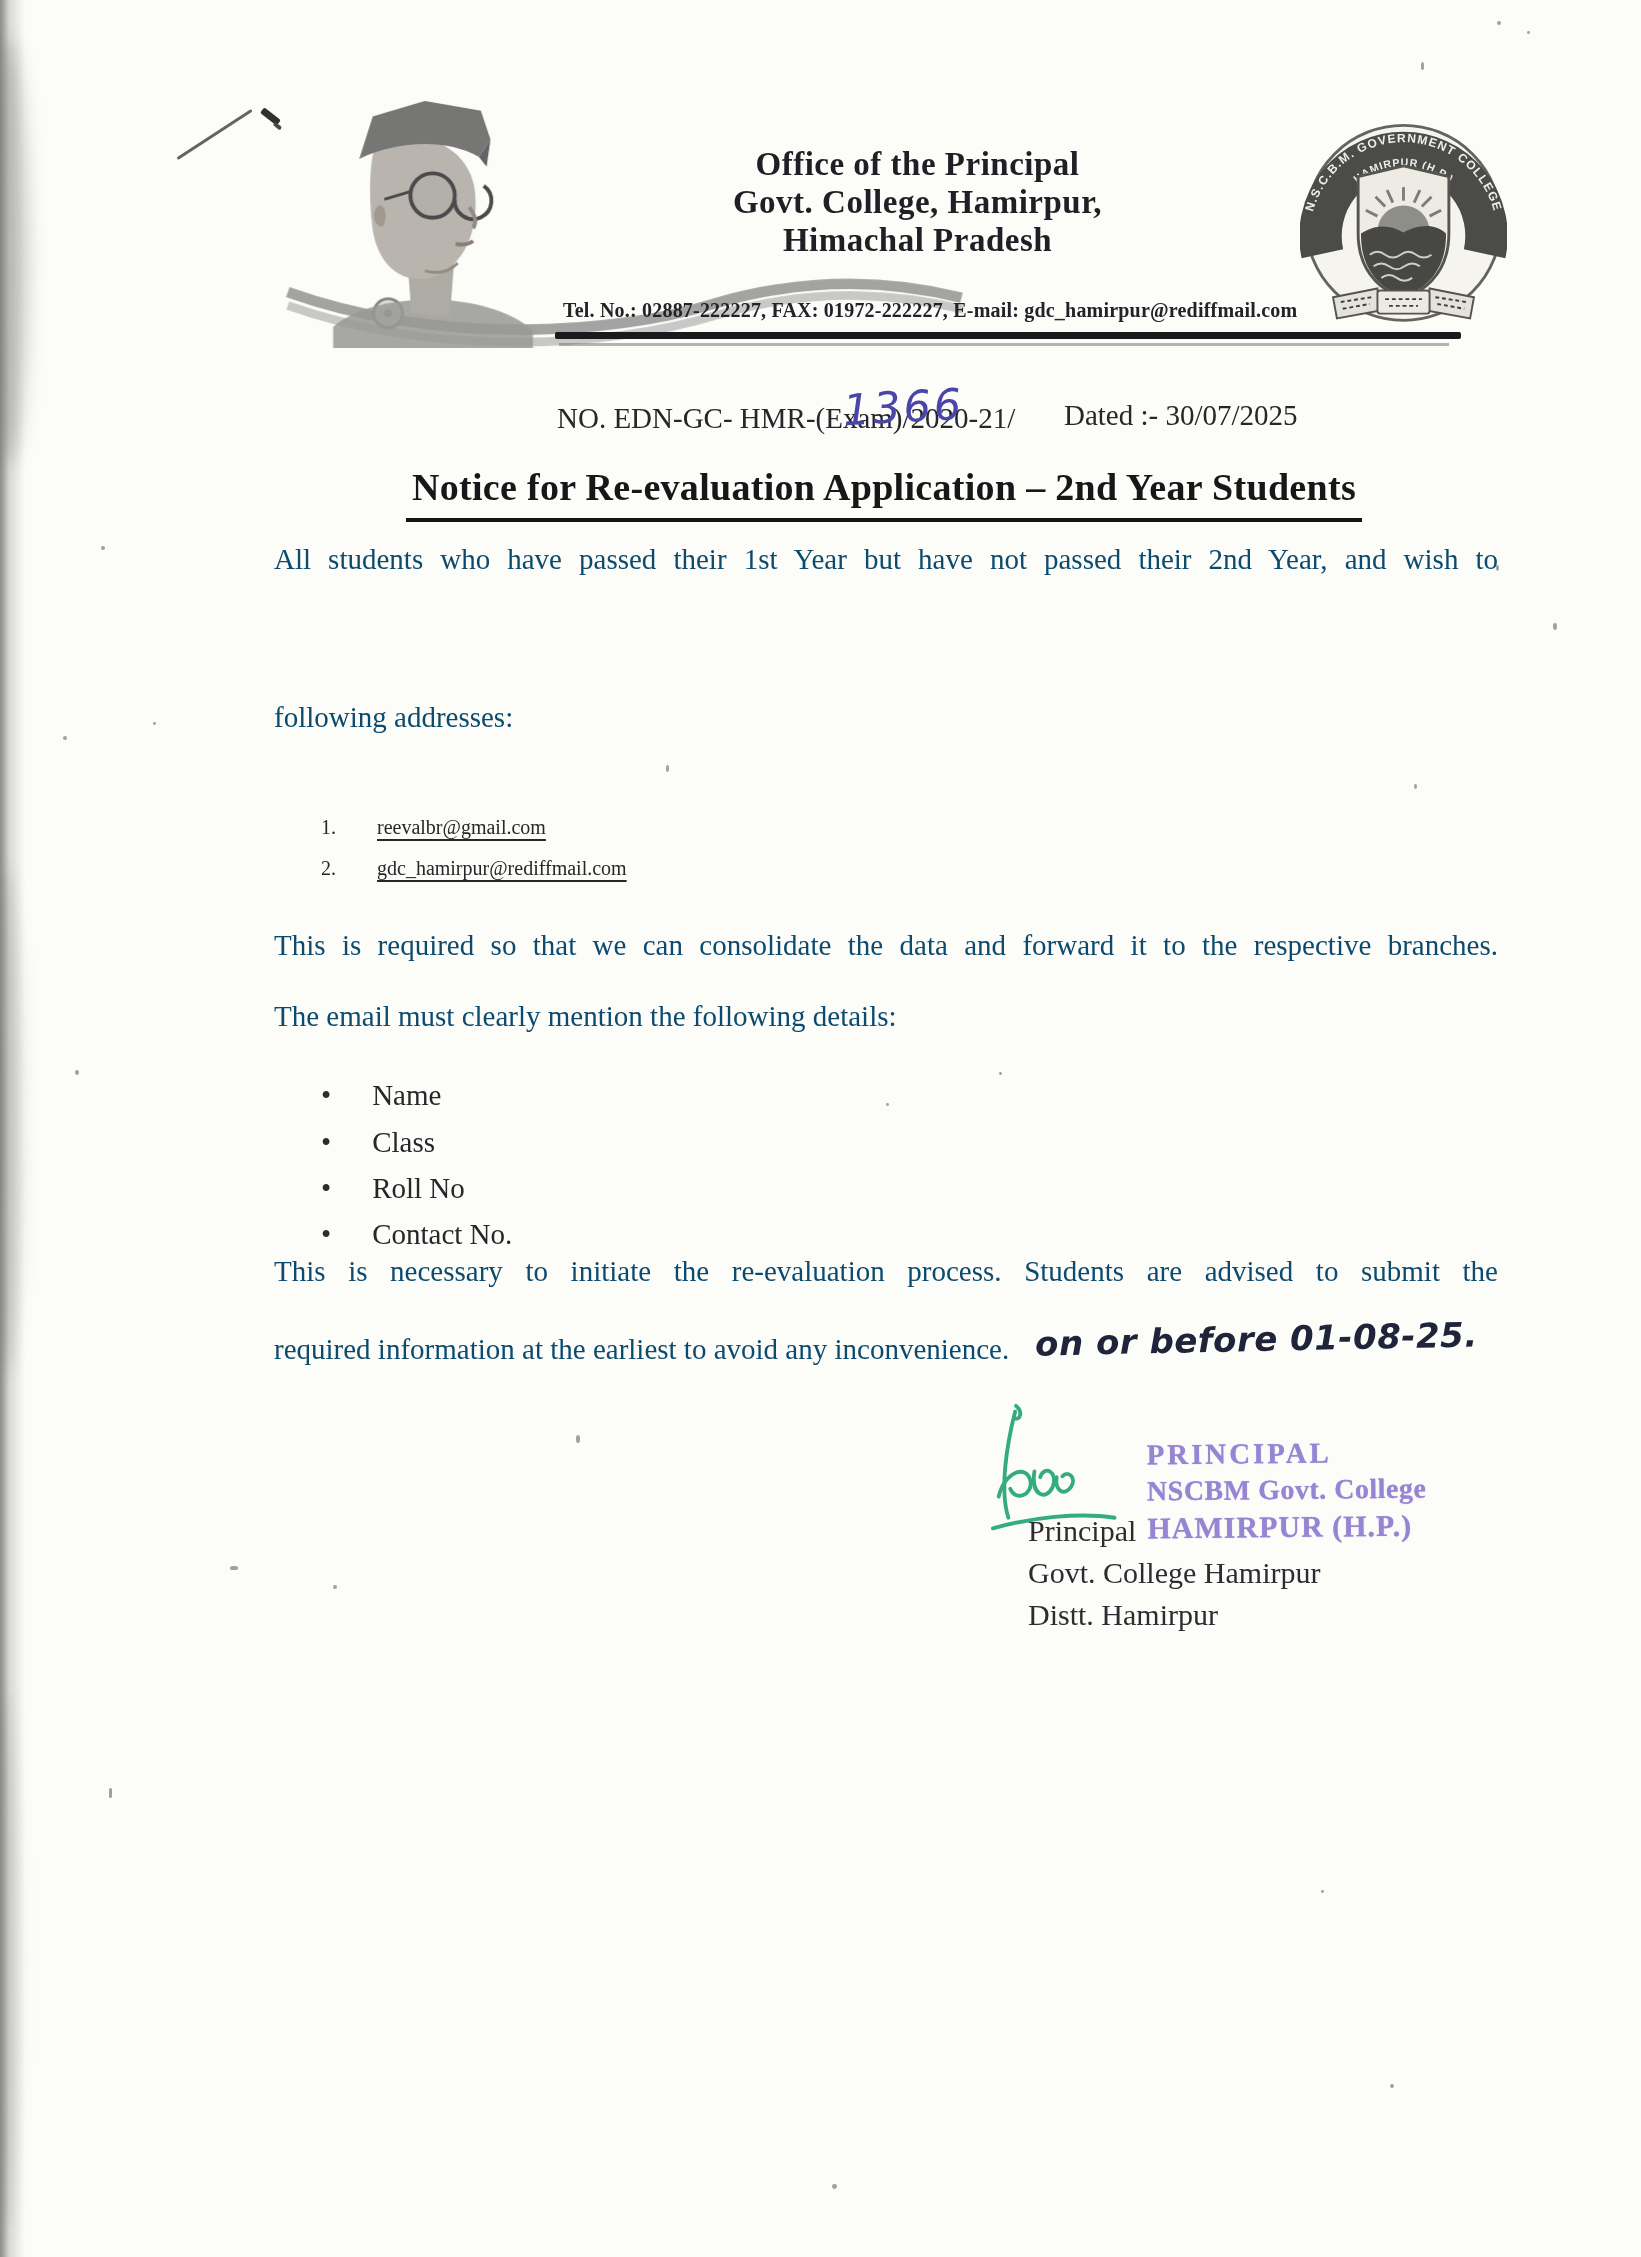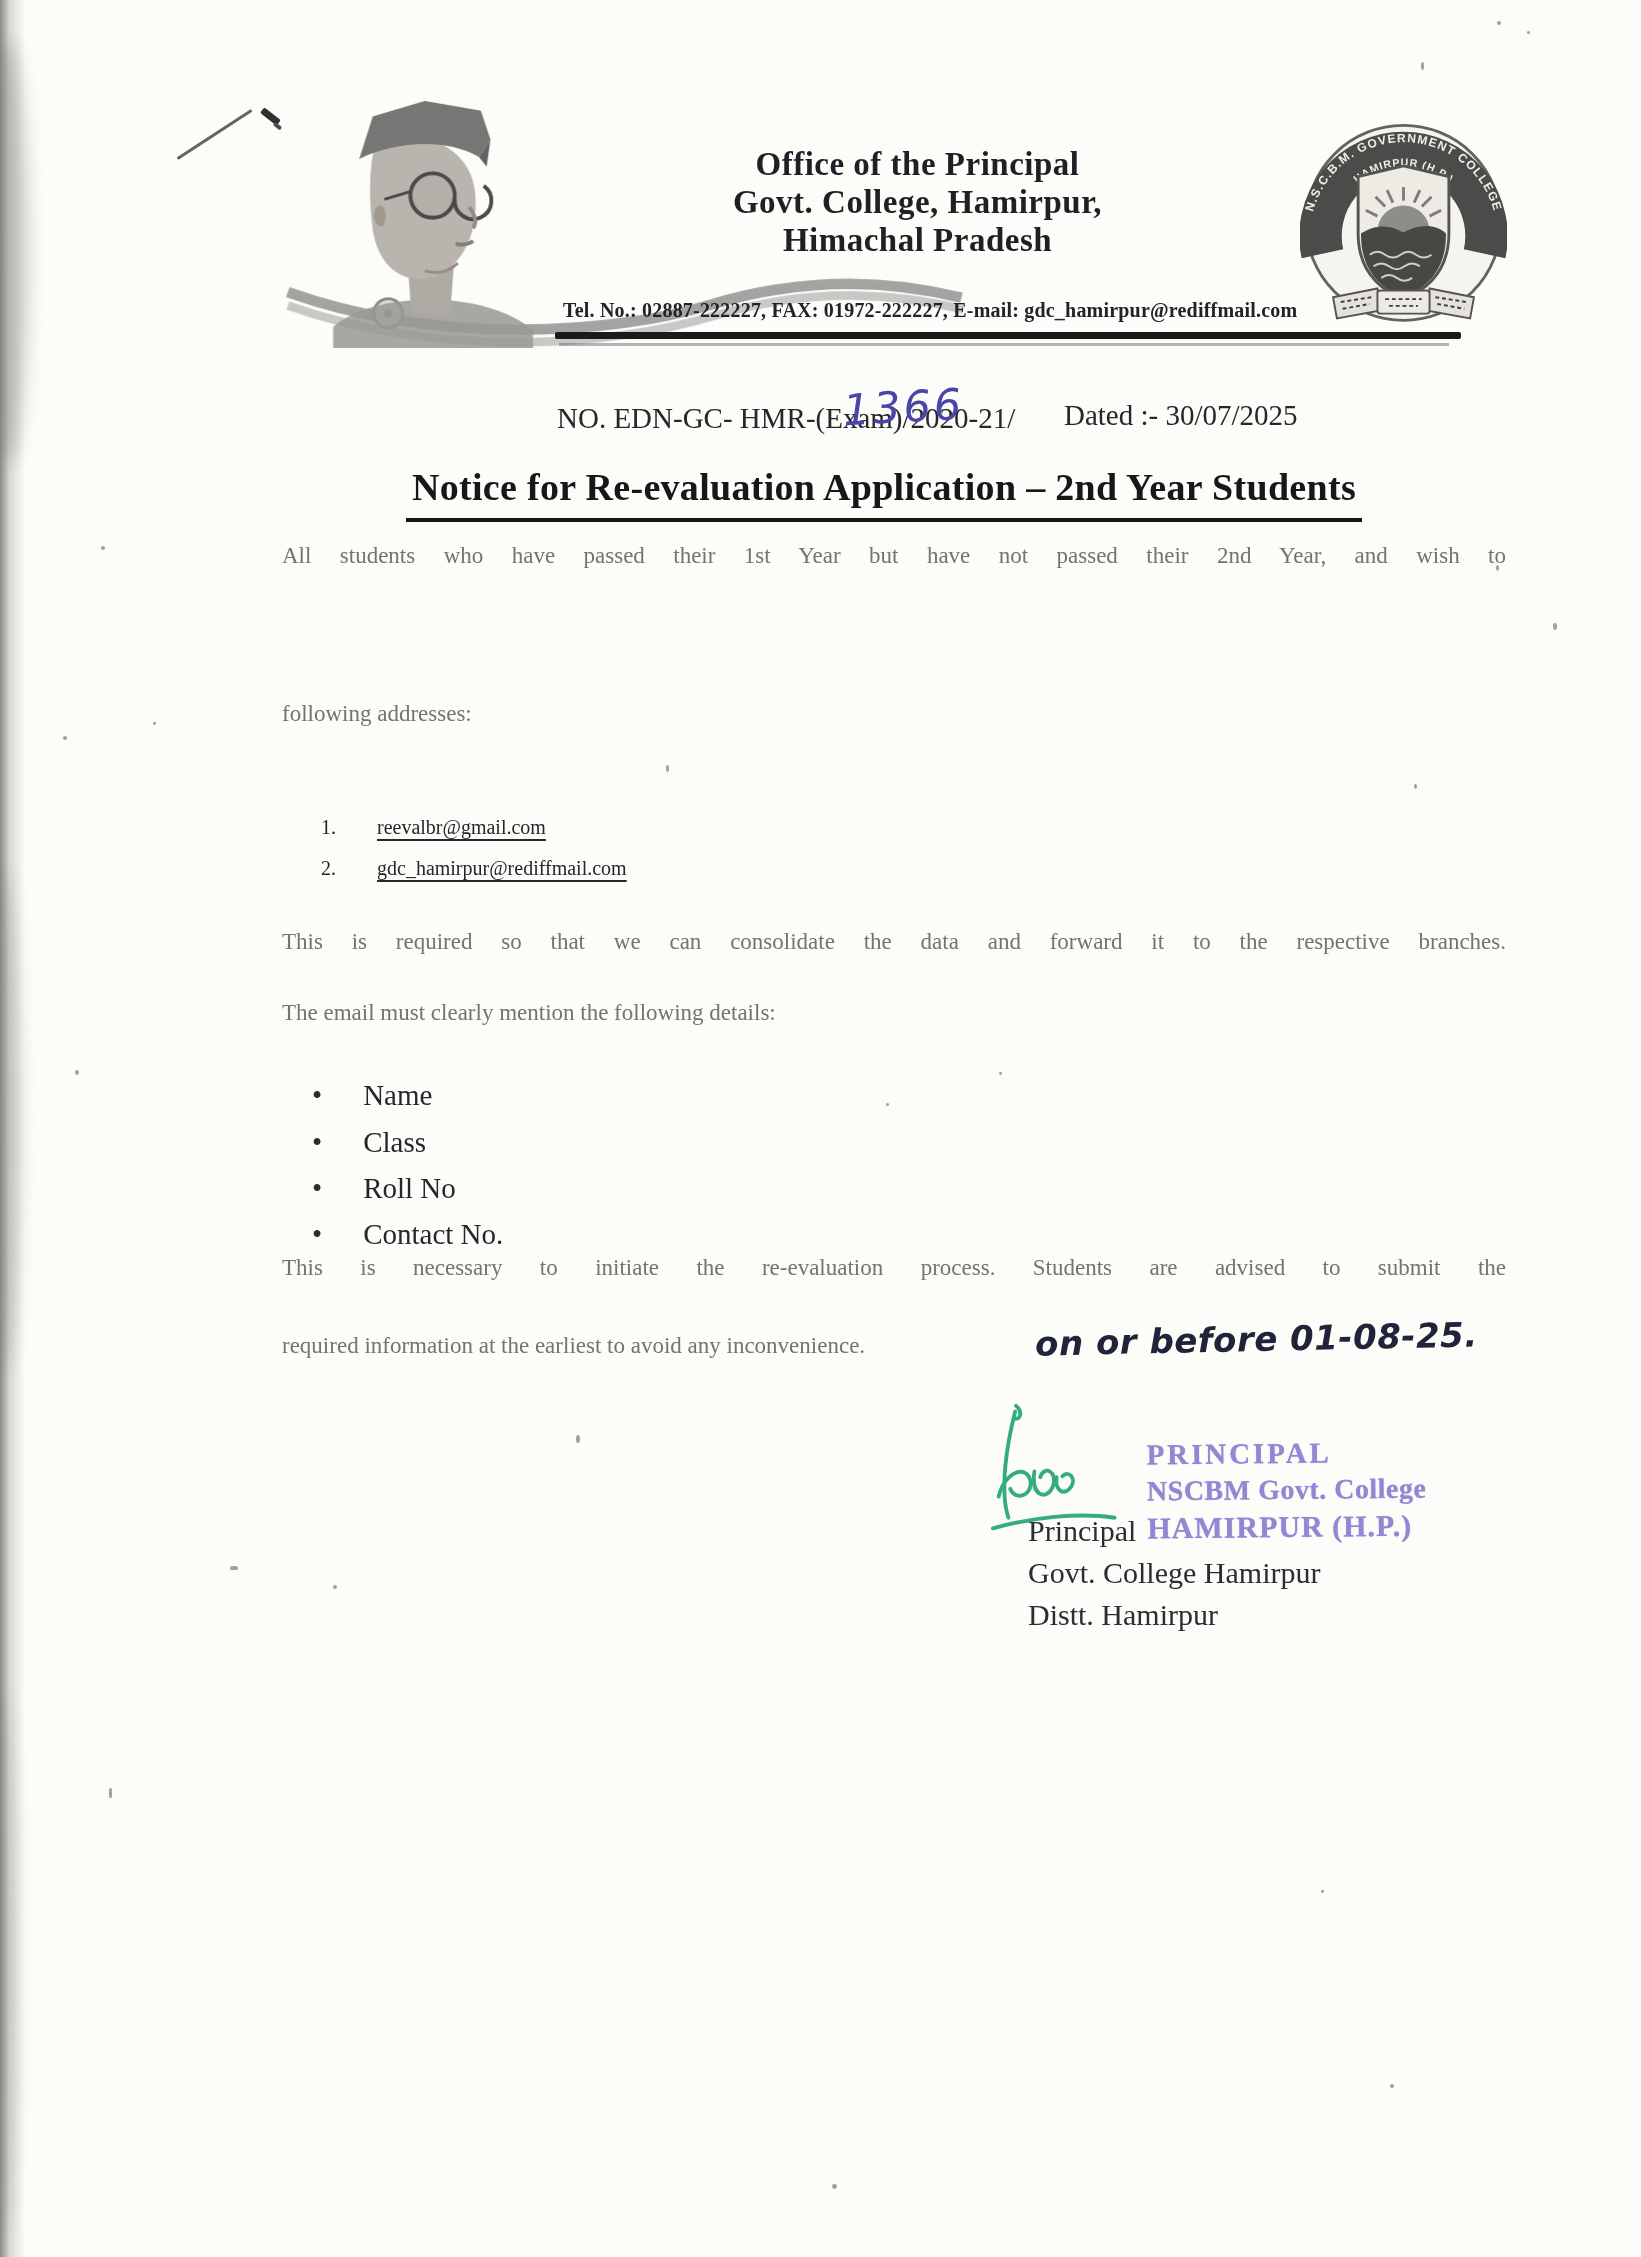--- a/index.html
+++ b/index.html
@@ -32,26 +32,26 @@
   
   .ref-prefix{position:absolute;left:557px;top:402px;font-size:29px;}
   .ref-hand{position:absolute;left:843px;top:382px;font-size:43px;color:#4a45a8;
     font-family:"DejaVu Sans",sans-serif;font-style:italic;letter-spacing:2.9px;transform:rotate(-3deg);}
   .ref-date{position:absolute;left:1064px;top:399px;font-size:29px;}
   
   .title-wrap{position:absolute;left:290px;top:465px;width:1188px;text-align:center;}
   .title-wrap span{display:inline-block;font-size:38px;font-weight:bold;color:#17171a;
     border-bottom:4.8px solid #151517;padding:0 5.8px 8.7px 5.8px;letter-spacing:0.3px;}
   
-  .bl{position:absolute;left:274px;width:1224px;font-size:23px;color:#737373;white-space:nowrap;margin-left:8px;}
+  .bl{position:absolute;left:274px;width:1224px;font-size:29px;color:#0c4a6e;white-space:nowrap;}
   .bl.stretch{white-space:normal;text-align:justify;text-align-last:justify;}
   .email-item{position:absolute;left:321px;font-size:20px;}
   .email-item .marker{display:inline-block;width:56px;}
   .email-item .address{text-decoration:underline;text-decoration-thickness:1.9px;text-underline-offset:4.8px;}
-  .bullet{position:absolute;left:312px;font-size:29px;}
+  .bullet{position:absolute;left:321px;font-size:29px;}
   .bullet::before{content:"\2022";font-size:29px;padding-right:41px;color:#2b2b30;}
   .deadline{position:absolute;left:1035px;top:1319px;font-size:34px;color:#20243a;
     font-family:"DejaVu Sans",sans-serif;font-style:italic;font-weight:bold;
     transform:rotate(-1.2deg);letter-spacing:0.5px;white-space:nowrap;}
   
   .stamp{position:absolute;left:1147px;top:1435px;color:#8d7bd0;font-weight:bold;
     transform:rotate(-.6deg);opacity:.92;text-shadow:0 0 1px #9d8cd8;}
   .stamp .s1{font-size:29px;line-height:37px;letter-spacing:2.9px;}
   .stamp .s2{font-size:28px;line-height:36px;letter-spacing:0.5px;}
   .stamp .s3{font-size:30px;line-height:38px;letter-spacing:1px;}

